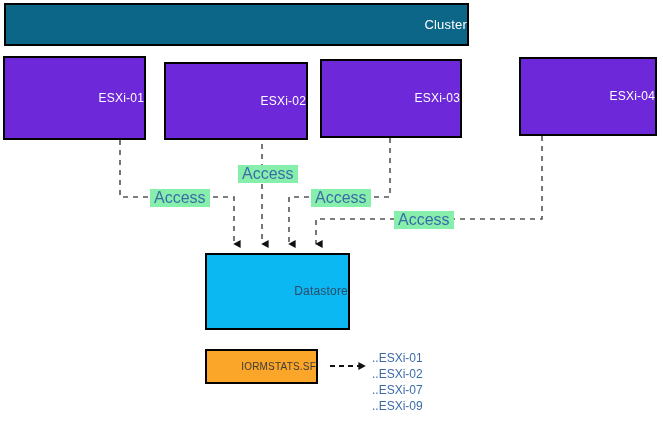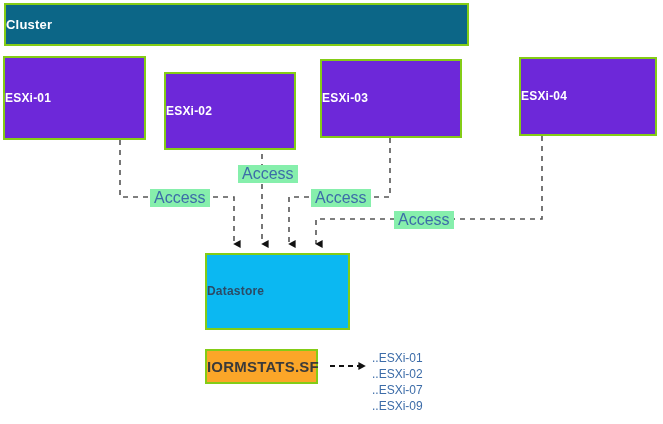--- a/index.html
+++ b/index.html
@@ -14,47 +14,46 @@
     height: 424px;
     background: #ffffff;
     overflow: hidden;
     font-family: "Liberation Sans", sans-serif;
   }
   .node {
     position: absolute;
     box-sizing: border-box;
     display: flex;
     align-items: center;
-    justify-content: flex-start;
-    border: 2px solid #84cc16;
+    justify-content: flex-end;
+    border: 2px solid #000000;
     text-align: center;
     line-height: 1.2;
     letter-spacing: 0.2px;
     user-select: none;
-    font-weight: bold;
   }
   .node-cluster {
     background: #0c6687;
     color: #ffffff;
     font-size: 13px;
   }
   .node-host {
     background: #6d28d9;
     color: #ffffff;
     font-size: 12px;
   }
   .node-datastore {
     background: #0bb8f2;
     color: #2c4b66;
     font-size: 12px;
   }
   .node-file {
     background: #fba628;
     color: #3a3a3a;
-    font-size: 15px;
+    font-size: 10px;
   }
   #connectors {
     position: absolute;
     left: 0;
     top: 0;
     width: 663px;
     height: 424px;
     pointer-events: none;
   }
   .edge-label {
@@ -104,21 +103,21 @@
   </svg>
 
   <div class="node node-cluster" style="left:4px; top:3px; width:465px; height:43px;">
     <span>Cluster</span>
   </div>
 
   <div class="node node-host" style="left:3px; top:56px; width:143px; height:84px;">
     <span>ESXi-01</span>
   </div>
 
-  <div class="node node-host" style="left:164px; top:72px; width:132px; height:78px;">
+  <div class="node node-host" style="left:164px; top:62px; width:144px; height:78px;">
     <span>ESXi-02</span>
   </div>
 
   <div class="node node-host" style="left:320px; top:59px; width:142px; height:79px;">
     <span>ESXi-03</span>
   </div>
 
   <div class="node node-host" style="left:519px; top:57px; width:138px; height:79px;">
     <span>ESXi-04</span>
   </div>

